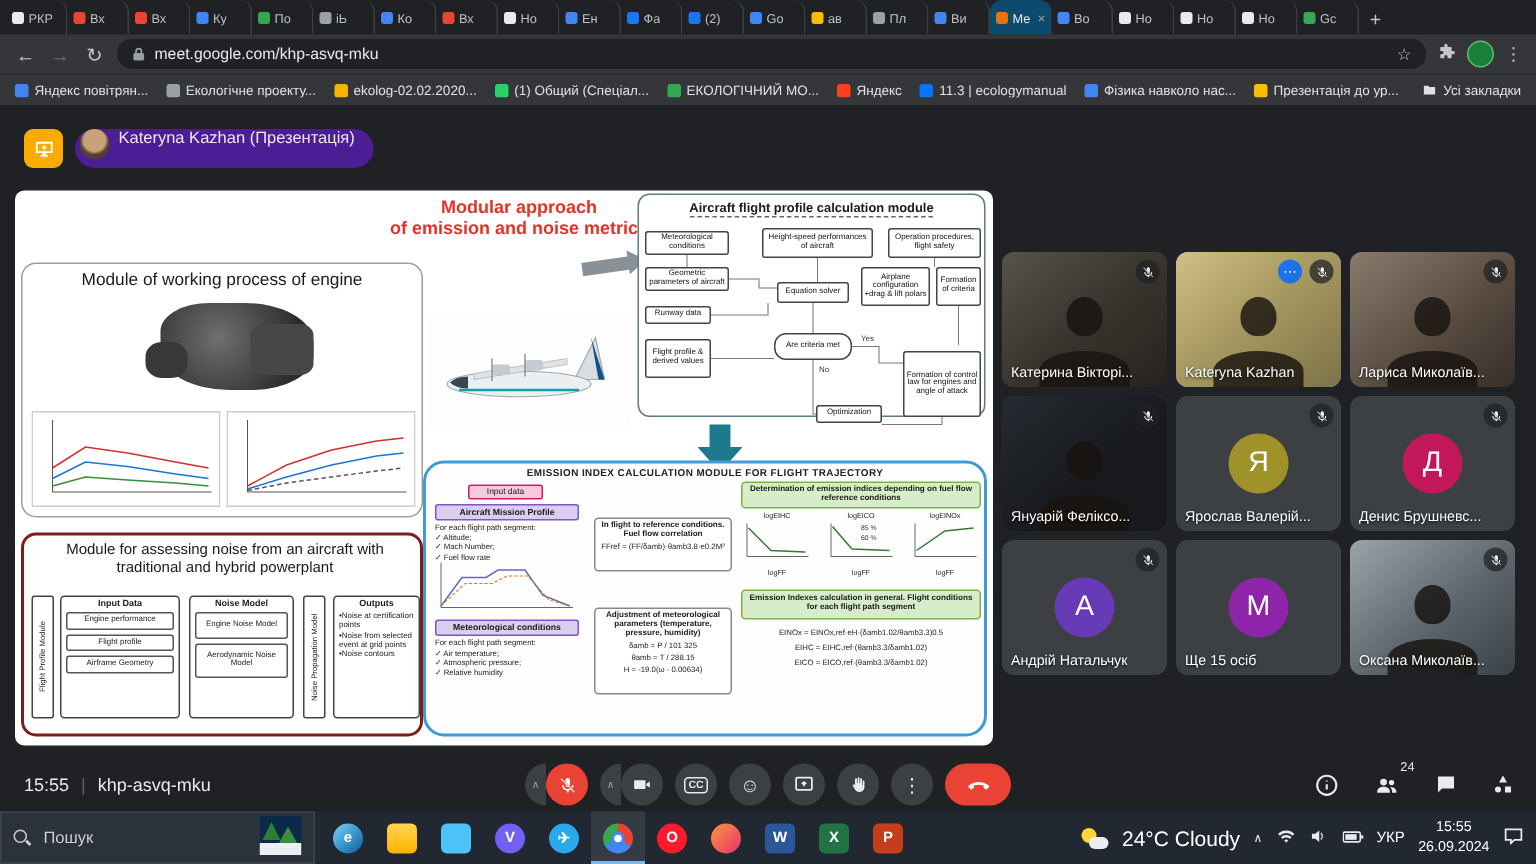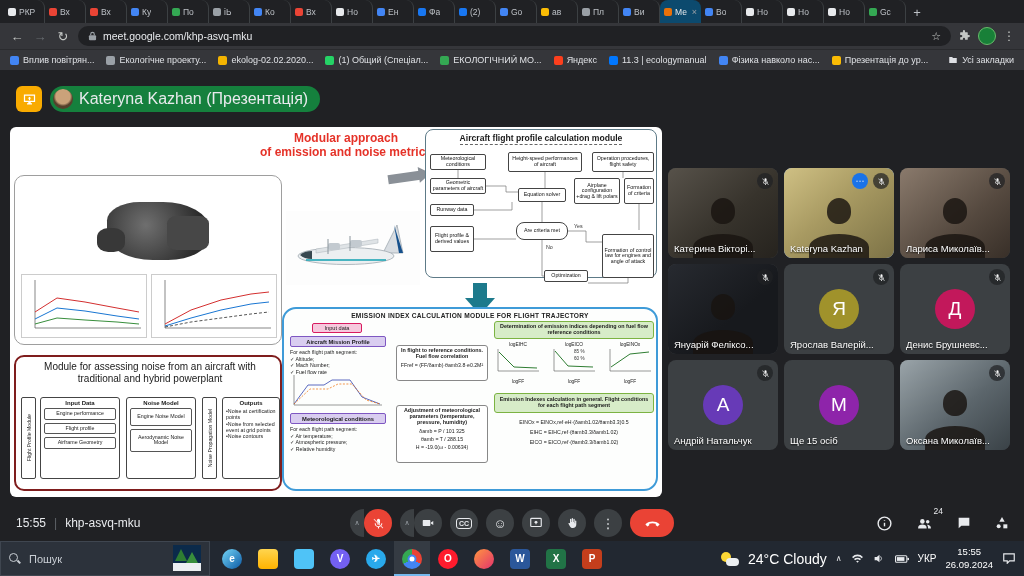--- a/index.html
+++ b/index.html
@@ -30,21 +30,21 @@
 
 .bmbar{position:absolute;top:49px;left:0;width:1024px;height:21px;background:#35363a;border-top:1px solid #2a2b2e;display:flex;align-items:center;padding:0 10px;color:#dfe1e5;font-size:9px}
 .bm-list{display:flex;align-items:center;gap:12px;overflow:hidden}
 .bm{display:flex;align-items:center;gap:4px;white-space:nowrap}
 .bm-fav{width:9px;height:9px;border-radius:2px;flex:0 0 auto}
 .allbm{margin-left:auto;display:flex;align-items:flex-end;gap:4px;white-space:nowrap;color:#dfe1e5}
 
 
 .meet{position:absolute;top:70px;left:0;width:1024px;height:471px;background:#202124}
 .present-ind{position:absolute;left:16px;top:16px;width:26px;height:26px;border-radius:6px;background:#f9ab00;display:flex;align-items:center;justify-content:center}
-.chip{position:absolute;left:50px;top:16px;height:26px;background:#15803d;border-radius:13px;display:flex;align-items:center;gap:6px;padding:0 12px 0 3px;color:#e8eaed;font-size:16px}
+.chip{position:absolute;left:50px;top:16px;height:26px;background:#4c1d95;border-radius:13px;display:flex;align-items:flex-start;gap:6px;padding:0 12px 0 3px;color:#e8eaed;font-size:11px}
 .chip-av{width:20px;height:20px;border-radius:50%;background:radial-gradient(circle at 50% 38%,#caa27a 0 45%,#55402c 60%)}
 
 
 .slide{position:absolute;left:10px;top:57px;width:652px;height:370px;background:#fff;border-radius:6px;overflow:hidden;color:#1a1a1a}
 .slide-title{position:absolute;left:48px;top:8px;font-size:27px;color:#1a1a1a}
 .approach{position:absolute;left:238px;top:5px;width:196px;text-align:center;color:#e53228;font-weight:bold;font-size:12px;line-height:1.15}
 .gray-arrow{position:absolute;left:378px;top:46px;width:32px;height:9px;background:#8a9097;transform:rotate(-8deg)}
 .gray-arrow::after{content:"";position:absolute;right:-11px;top:-4px;border-left:12px solid #8a9097;border-top:8.5px solid transparent;border-bottom:8.5px solid transparent}
 .teal-arrow{position:absolute;left:455px;top:156px;width:30px;height:34px}
 .teal-arrow .stem{position:absolute;left:8px;top:0;width:14px;height:16px;background:#1d7a8c}
@@ -307,21 +307,21 @@
     </span>
     <span class="profile-dot"></span>
     <span class="kebab">⋮</span>
   </div>
 
   <div class="bmbar">
     <div class="bm-list">
 
         <div class="bm">
           <span class="bm-fav" style="background: rgb(66, 133, 244);"></span>
-          <span>Вплив повітрян...</span>
+          <span>Яндекс повітрян...</span>
         </div>
 
         <div class="bm">
           <span class="bm-fav" style="background: rgb(154, 160, 166);"></span>
           <span>Екологічне проекту...</span>
         </div>
 
         <div class="bm">
           <span class="bm-fav" style="background: rgb(244, 180, 0);"></span>
           <span>ekolog-02.02.2020...</span>
@@ -379,20 +379,21 @@
     </div>
 
     <div class="slide">
       <div class="approach">
         <div>Modular approach</div>
         <div>of emission and noise metrics</div>
       </div>
       <div class="gray-arrow"></div>
 
       <div class="engine-box">
+        <div class="engine-title">Module of working process of engine</div>
         <div class="eng1"></div>
         <div class="eng2"></div>
         <div class="eng3"></div>
         <svg class="echart" style="left:6px" width="126" height="64" viewBox="0 0 126 64">
           <rect x="0.5" y="0.5" width="125" height="63" fill="#fff" stroke="#ccc"></rect>
           <line x1="14" y1="6" x2="14" y2="54" stroke="#555" stroke-width="0.7"></line>
           <line x1="14" y1="54" x2="120" y2="54" stroke="#555" stroke-width="0.7"></line>
           <polyline points="14,38 36,24 64,28 96,34 118,38" fill="none" stroke="#d32f2f" stroke-width="1"></polyline>
           <polyline points="14,45 36,34 64,37 96,42 118,45" fill="none" stroke="#1976d2" stroke-width="1"></polyline>
           <polyline points="14,50 36,44 64,46 96,48 118,50" fill="none" stroke="#388e3c" stroke-width="1"></polyline>

